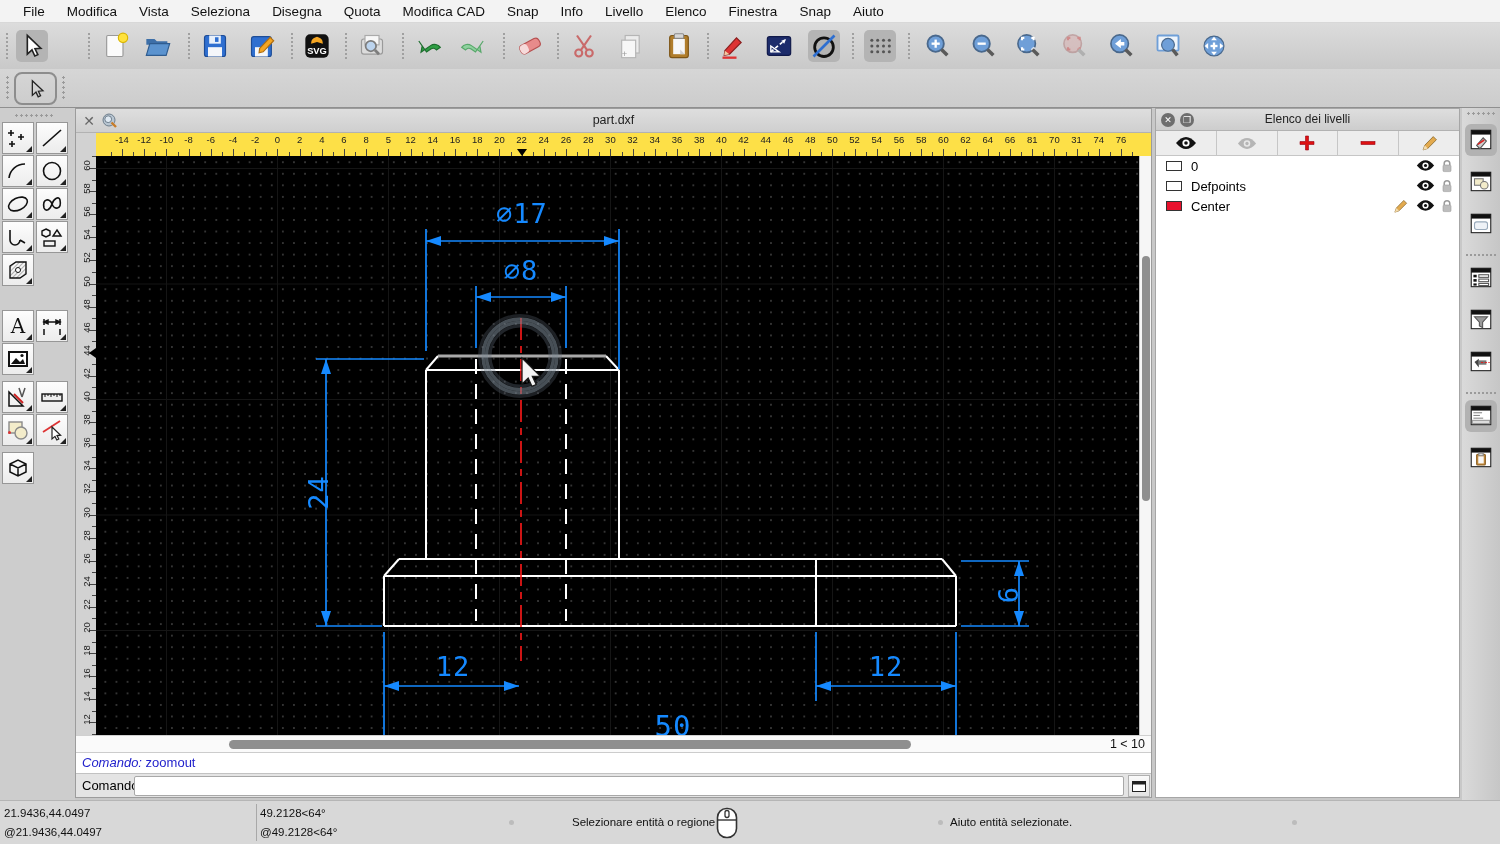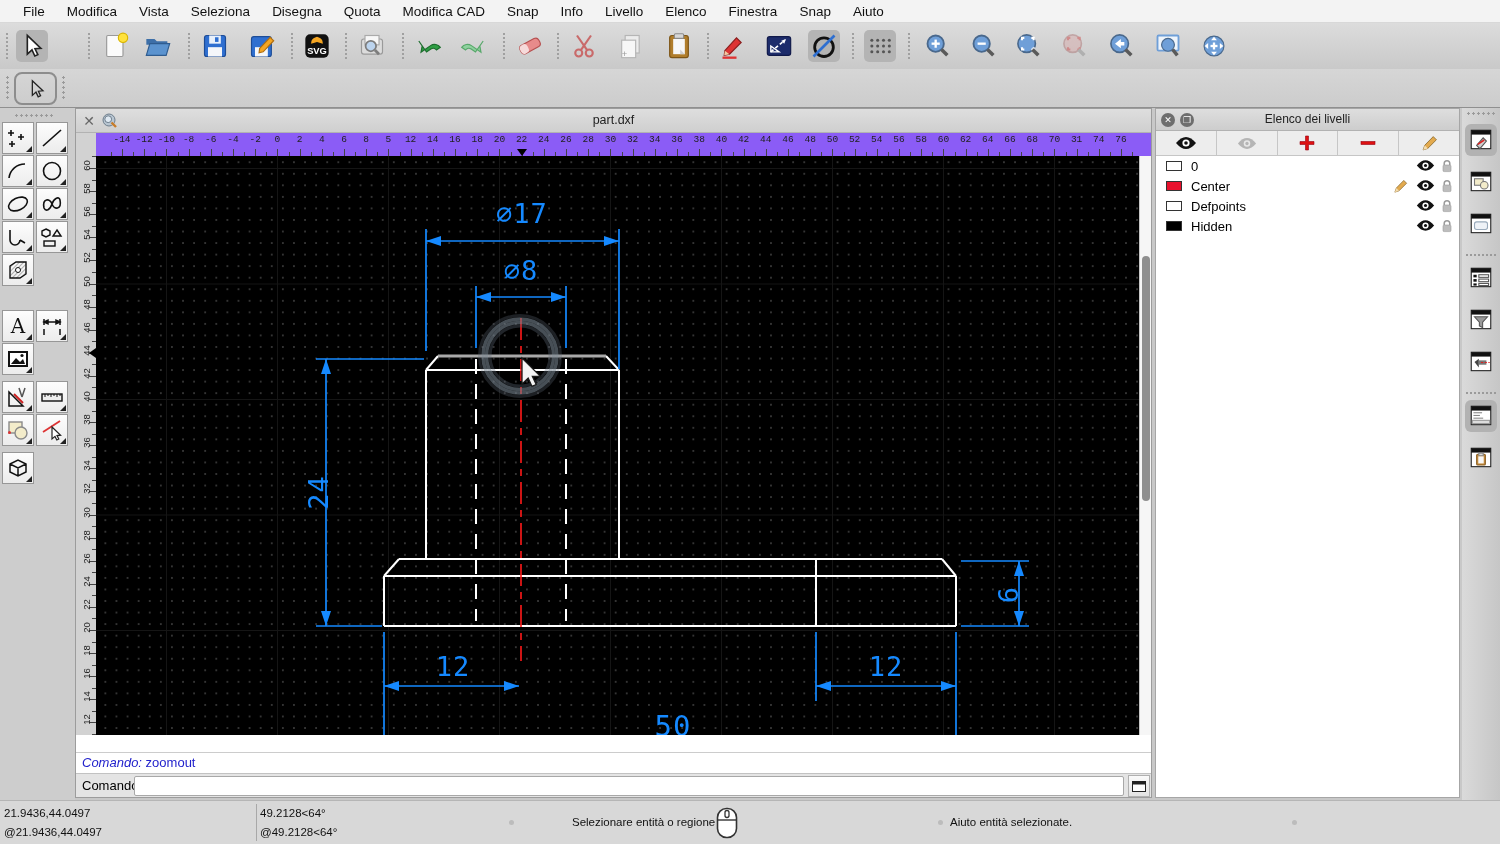--- a/index.html
+++ b/index.html
@@ -32,21 +32,21 @@
             background:radial-gradient(circle,#9a9a9a 1px,transparent 1.4px); background-size:5px 3px; }
   .dots-v { position:absolute; width:3px; height:26px;
             background:radial-gradient(circle,#9a9a9a 1px,transparent 1.4px); background-size:3px 5px; }
 
   
   #docwin { left:75px; top:108px; width:1077px; height:690px; background:#fff; border:1px solid #9c9c9c; }
   #tabbar { left:0; top:0; width:1075px; height:24px; background:linear-gradient(#dedede,#cfcfcf); border-bottom:1px solid #b2b2b2; }
   #tab-title { width:100%; text-align:center; font-size:12.5px; color:#222; line-height:23px; }
   #tab-close { position:absolute; left:6px; top:4px; font-size:14px; color:#666; width:14px; text-align:center; }
   #rcorner { left:0; top:24px; width:20px; height:23px; background:#d2d2d2; }
-  #hruler { left:20px; top:24px; width:1055px; height:23px; background:#8b5cf6; overflow:hidden;font-family:Liberation Mono, monospace; }
+  #hruler { left:20px; top:24px; width:1055px; height:23px; background:#fde047; overflow:hidden; }
   #vruler { left:0; top:47px; width:20px; height:579px; background:#d2d2d2; overflow:hidden; }
   .htick { position:absolute; bottom:0; width:1px; background:#444; }
   .hlabel { position:absolute; top:1px; font-size:9.5px; color:#222; transform:translateX(-50%); }
   .vtick { position:absolute; right:0; height:1px; background:#444; }
   .vlabel { position:absolute; left:2px; font-size:9.5px; color:#222; transform:rotate(-90deg); transform-origin:center; width:16px; text-align:center; }
   #hmarker { position:absolute; bottom:0; width:0; height:0; border-left:5px solid transparent; border-right:5px solid transparent; border-top:7px solid #000; transform:translateX(-50%); }
   #vmarker { position:absolute; right:0; width:0; height:0; border-top:5px solid transparent; border-bottom:5px solid transparent; border-right:7px solid #000; transform:translateY(-50%); }
 
   #canvas { left:20px; top:47px; width:1043px; height:579px; background-color:#000; overflow:hidden;
     background-image:
@@ -584,21 +584,21 @@
       <div class="htick" style="left: 869.6px; height: 7px;"></div>
       <div class="hlabel" style="left: 869.6px;">62</div>
       <div class="htick" style="left: 880.7px; height: 4px;"></div>
       <div class="htick" style="left: 891.8px; height: 7px;"></div>
       <div class="hlabel" style="left: 891.8px;">64</div>
       <div class="htick" style="left: 902.9px; height: 4px;"></div>
       <div class="htick" style="left: 914px; height: 7px;"></div>
       <div class="hlabel" style="left: 914px;">66</div>
       <div class="htick" style="left: 925.1px; height: 4px;"></div>
       <div class="htick" style="left: 936.2px; height: 7px;"></div>
-      <div class="hlabel" style="left: 936.2px;">68</div>
+      <div class="hlabel" style="left: 936.2px;">81</div>
       <div class="htick" style="left: 947.3px; height: 4px;"></div>
       <div class="htick" style="left: 958.4px; height: 7px;"></div>
       <div class="hlabel" style="left: 958.4px;">70</div>
       <div class="htick" style="left: 969.5px; height: 4px;"></div>
       <div class="htick" style="left: 980.6px; height: 7px;"></div>
       <div class="hlabel" style="left: 980.6px;">31</div>
       <div class="htick" style="left: 991.7px; height: 4px;"></div>
       <div class="htick" style="left: 1002.8px; height: 7px;"></div>
       <div class="hlabel" style="left: 1002.8px;">74</div>
       <div class="htick" style="left: 1013.9px; height: 4px;"></div>
@@ -754,20 +754,24 @@
     <div class="dimtext" style="left:192px;top:321px;width:60px;transform:rotate(-90deg)">24</div>
     <div class="dimtext" style="left:327px;top:495px;width:60px">12</div>
     <div class="dimtext" style="left:760px;top:495px;width:60px">12</div>
     <div class="dimtext" style="left:892px;top:423px;width:40px;transform:rotate(-90deg)">6</div>
     <div class="dimtext" style="left:545px;top:553px;width:64px;font-size:29px">50</div>
   </div>
 
   <div class="abs" id="vscroll">
     <div id="vthumb" style="top:100px;height:245px"></div>
   </div>
+  <div class="abs" id="hscrollrow">
+    <div id="hthumb" style="left:153px;width:682px"></div>
+    <div id="zoomfactor">1 &lt; 10</div>
+  </div>
 
   <div class="abs" id="history">
     <span class="lbl">Comando:</span>
     <span class="val">zoomout</span>
   </div>
   <div class="abs" id="cmdrow">
     <div id="cmdlabel">Comando:</div>
     <input id="cmdinput" type="text" value="" style="">
     <div id="kbbtn">
       <svg width="14" height="11" viewBox="0 0 14 11">
@@ -824,52 +828,39 @@
             <path d="M1,7 Q11,-5 21,7 Q11,19 1,7 Z" fill="#111"></path>
             <circle cx="11" cy="7" r="3.6" fill="#fff"></circle>
             <circle cx="11" cy="7" r="1.8" fill="#111"></circle>
           </svg></span>
         <span class="lr-lock"><svg width="12" height="14" viewBox="0 0 12 14">
             <path d="M3.2,6 V4.6 a2.8,2.8 0 0 1 5.6,0 V6" stroke="#9a9a9a" fill="none" stroke-width="1.5"></path>
             <rect x="2" y="6" width="8" height="6.6" rx="1.2" fill="#bdbdbd" stroke="#9a9a9a" stroke-width=".6"></rect>
           </svg></span>
       </div>
       <div class="layer-row">
-        <span class="swatch" style="background:#e8112d"></span>
-        <span>Center</span>
-        <span class="lr-pencil"><svg width="15" height="15" viewBox="0 0 16 16">
-            <path d="M2,14 L3.6,9.6 L11.5,1.5 L14.5,4.5 L6.4,12.6 Z" fill="#e3aa4e" stroke="#8a6a2f" stroke-width=".8"></path>
-            <path d="M2,14 L3.6,9.6 L6.4,12.6 Z" fill="#f4dcae"></path>
-          </svg></span>
-        <span class="lr-eye"><svg width="19" height="13" viewBox="0 0 22 14">
-            <path d="M1,7 Q11,-5 21,7 Q11,19 1,7 Z" fill="#111"></path>
-            <circle cx="11" cy="7" r="3.6" fill="#fff"></circle>
-            <circle cx="11" cy="7" r="1.8" fill="#111"></circle>
-          </svg></span>
-        <span class="lr-lock"><svg width="12" height="14" viewBox="0 0 12 14">
-            <path d="M3.2,6 V4.6 a2.8,2.8 0 0 1 5.6,0 V6" stroke="#9a9a9a" fill="none" stroke-width="1.5"></path>
-            <rect x="2" y="6" width="8" height="6.6" rx="1.2" fill="#bdbdbd" stroke="#9a9a9a" stroke-width=".6"></rect>
-          </svg></span>
-      </div>
-      <div class="layer-row">
         <span class="swatch" style="background:#ffffff"></span>
         <span>Defpoints</span>
         <span class="lr-eye"><svg width="19" height="13" viewBox="0 0 22 14">
             <path d="M1,7 Q11,-5 21,7 Q11,19 1,7 Z" fill="#111"></path>
             <circle cx="11" cy="7" r="3.6" fill="#fff"></circle>
             <circle cx="11" cy="7" r="1.8" fill="#111"></circle>
           </svg></span>
         <span class="lr-lock"><svg width="12" height="14" viewBox="0 0 12 14">
             <path d="M3.2,6 V4.6 a2.8,2.8 0 0 1 5.6,0 V6" stroke="#9a9a9a" fill="none" stroke-width="1.5"></path>
             <rect x="2" y="6" width="8" height="6.6" rx="1.2" fill="#bdbdbd" stroke="#9a9a9a" stroke-width=".6"></rect>
           </svg></span>
       </div>
       <div class="layer-row">
-        <span class="swatch" style="background:#000000"></span>
-        <span>Hidden</span>
+        <span class="swatch" style="background:#e8112d"></span>
+        <span>Center</span>
+        <span class="lr-pencil"><svg width="15" height="15" viewBox="0 0 16 16">
+            <path d="M2,14 L3.6,9.6 L11.5,1.5 L14.5,4.5 L6.4,12.6 Z" fill="#e3aa4e" stroke="#8a6a2f" stroke-width=".8"></path>
+            <path d="M2,14 L3.6,9.6 L6.4,12.6 Z" fill="#f4dcae"></path>
+          </svg></span>
         <span class="lr-eye"><svg width="19" height="13" viewBox="0 0 22 14">
             <path d="M1,7 Q11,-5 21,7 Q11,19 1,7 Z" fill="#111"></path>
             <circle cx="11" cy="7" r="3.6" fill="#fff"></circle>
             <circle cx="11" cy="7" r="1.8" fill="#111"></circle>
           </svg></span>
         <span class="lr-lock"><svg width="12" height="14" viewBox="0 0 12 14">
             <path d="M3.2,6 V4.6 a2.8,2.8 0 0 1 5.6,0 V6" stroke="#9a9a9a" fill="none" stroke-width="1.5"></path>
             <rect x="2" y="6" width="8" height="6.6" rx="1.2" fill="#bdbdbd" stroke="#9a9a9a" stroke-width=".6"></rect>
           </svg></span>
       </div>

